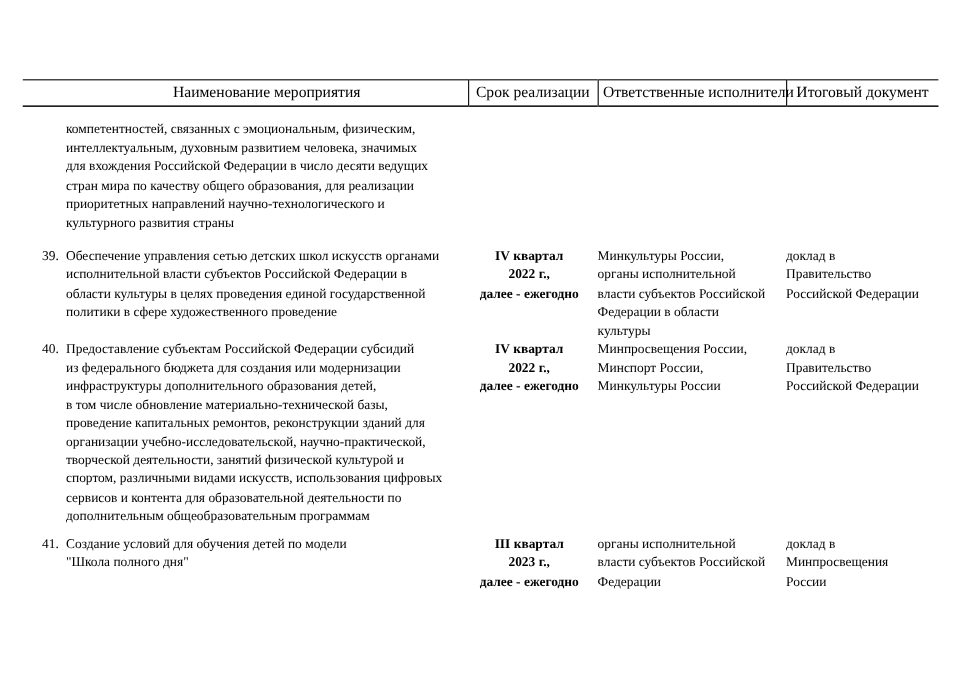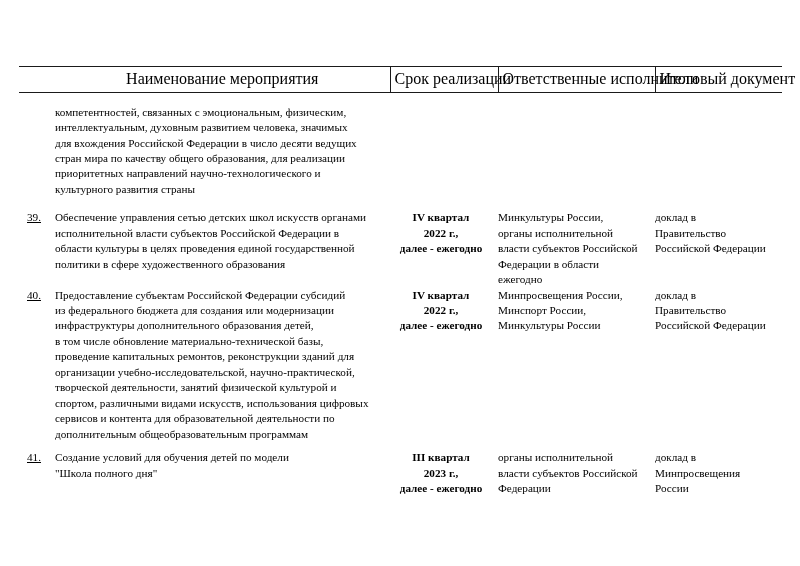--- a/index.html
+++ b/index.html
@@ -53,21 +53,21 @@
   .doc-table col.c-resp  { width: 157px; }
   .doc-table col.c-doc   { width: 127px; }
 
   
   .doc-table thead tr {
     border-top: 1.4px solid #1a1a1a;
     border-bottom: 1.4px solid #1a1a1a;
   }
   .doc-table thead th {
     font-weight: normal;
-    font-size: 16px;
+    font-size: 13px;
     padding: 3px 4px 4px 4px;
     vertical-align: middle;
     line-height: 1.1;
     white-space: nowrap;
   }
   .doc-table thead th.hdr-name {
     border-right: 1.4px solid #1a1a1a;
   }
   .doc-table thead th.hdr-term,
   .doc-table thead th.hdr-resp {
@@ -76,24 +76,23 @@
 
   
   .doc-table tbody td {
     border: none;
     vertical-align: top;
     padding: 0 6px 0 0;
     line-height: 1.38;
   }
 
   td.cell-num {
-    text-align: center;
+    text-align: right;
     padding-right: 9px;
     white-space: nowrap;
-    text-decoration: underline;
   }
   td.cell-name {
     text-align: left;
     padding-left: 2px;
     padding-right: 10px;
   }
   td.cell-term {
     text-align: center;
     padding-left: 2px;
     padding-right: 4px;
@@ -186,33 +185,33 @@
           <td></td>
           <td></td>
       </tr>
 
       <tr>
         <td class="cell-num">39.</td>
         <td class="cell-name">
             <span class="line">Обеспечение управления сетью детских школ искусств органами</span>
             <span class="line">исполнительной власти субъектов Российской Федерации в</span>
             <span class="line">области культуры в целях проведения единой государственной</span>
-            <span class="line">политики в сфере художественного образования</span>
+            <span class="line">политики в сфере художественного проведение</span>
           </td>
         <td class="cell-term">
             <span class="line">IV квартал</span>
             <span class="line">2022 г.,</span>
             <span class="line">далее - ежегодно</span>
           </td>
         <td class="cell-resp">
             <span class="line">Минкультуры России,</span>
             <span class="line">органы исполнительной</span>
             <span class="line">власти субъектов Российской</span>
             <span class="line">Федерации в области</span>
-            <span class="line">ежегодно</span>
+            <span class="line">культуры</span>
           </td>
         <td class="cell-doc">
             <span class="line">доклад в</span>
             <span class="line">Правительство</span>
             <span class="line">Российской Федерации</span>
           </td>
       </tr>
 
 
       <tr>

